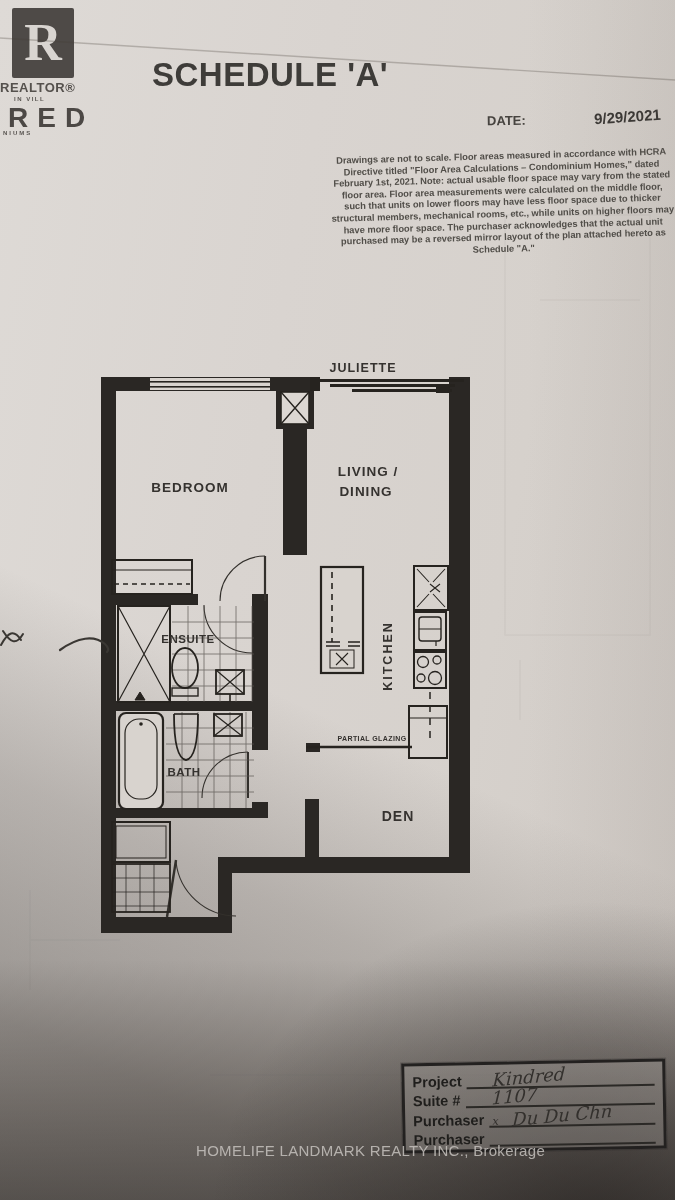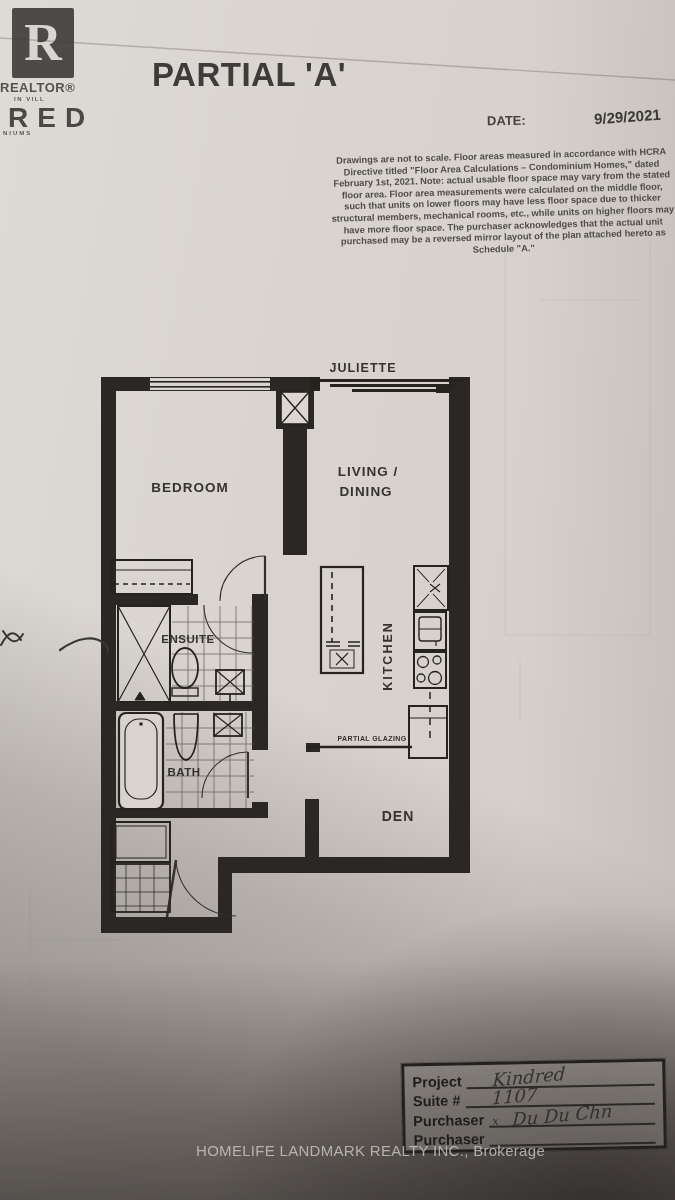--- a/index.html
+++ b/index.html
@@ -48,21 +48,21 @@
 <div class="photo">
 
   <div class="abs logo-r">
     <span>R</span>
   </div>
   <div class="abs realtor-caption">REALTOR®</div>
   <div class="abs brand-top">IN VILL</div>
   <div class="abs brand">RED</div>
   <div class="abs brand-bottom">NIUMS</div>
 
-  <div class="abs title">PARTIAL 'A'</div>
+  <div class="abs title">SCHEDULE 'A'</div>
   <div class="abs date-label">DATE:</div>
   <div class="abs date-value">9/29/2021</div>
 
   <div class="abs disclaimer">Drawings are not to scale. Floor areas measured in accordance with HCRA Directive titled "Floor Area Calculations – Condominium Homes," dated February 1st, 2021. Note: actual usable floor space may vary from the stated floor area. Floor area measurements were calculated on the middle floor, such that units on lower floors may have less floor space due to thicker structural members, mechanical rooms, etc., while units on higher floors may have more floor space. The purchaser acknowledges that the actual unit purchased may be a reversed mirror layout of the plan attached hereto as Schedule "A."</div>
 
   <svg class="abs" style="left:0;top:0;" width="675" height="1200" viewBox="0 0 675 1200">
 
     <path d="M0 38 L675 80" stroke="rgba(70,62,55,.28)" stroke-width="1.4" fill="none"></path>
 
     <g stroke="#6a645e" stroke-width="1.5" fill="none" opacity="0.06">

